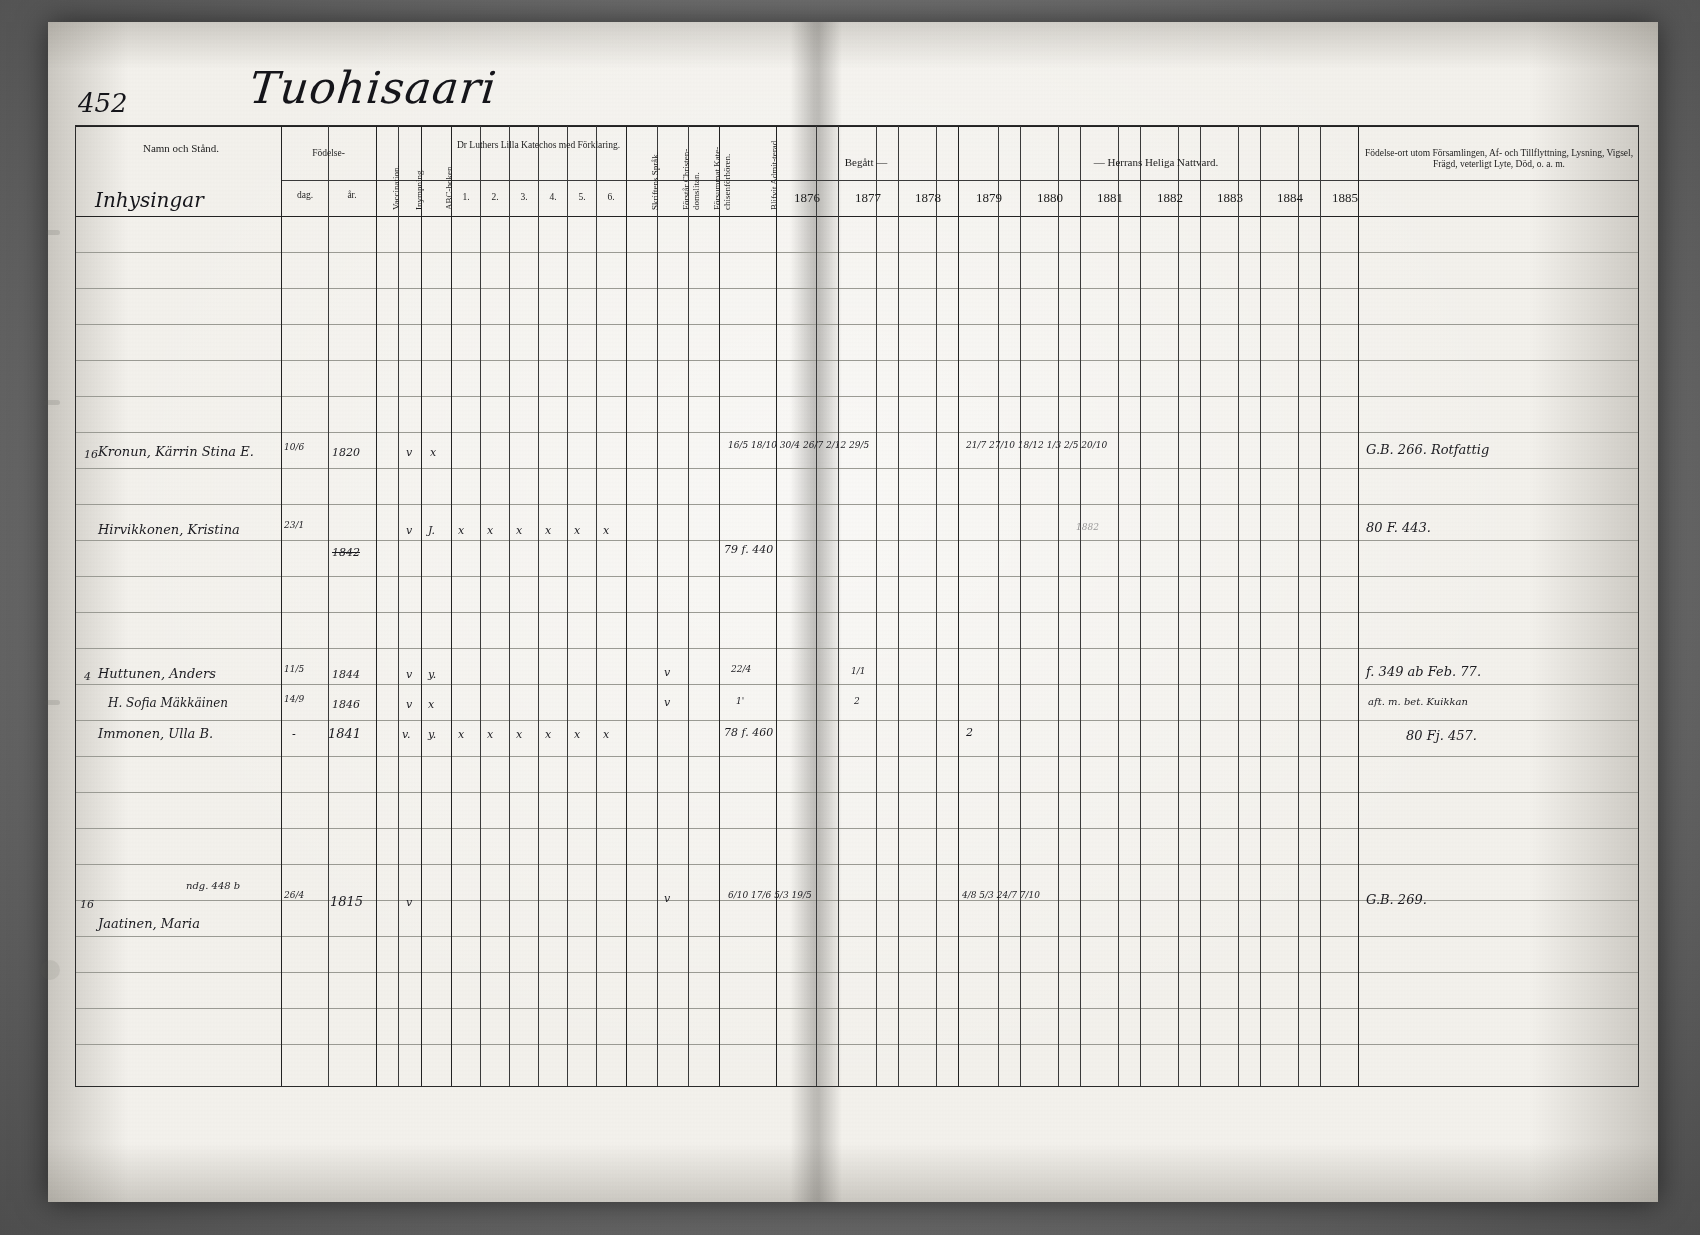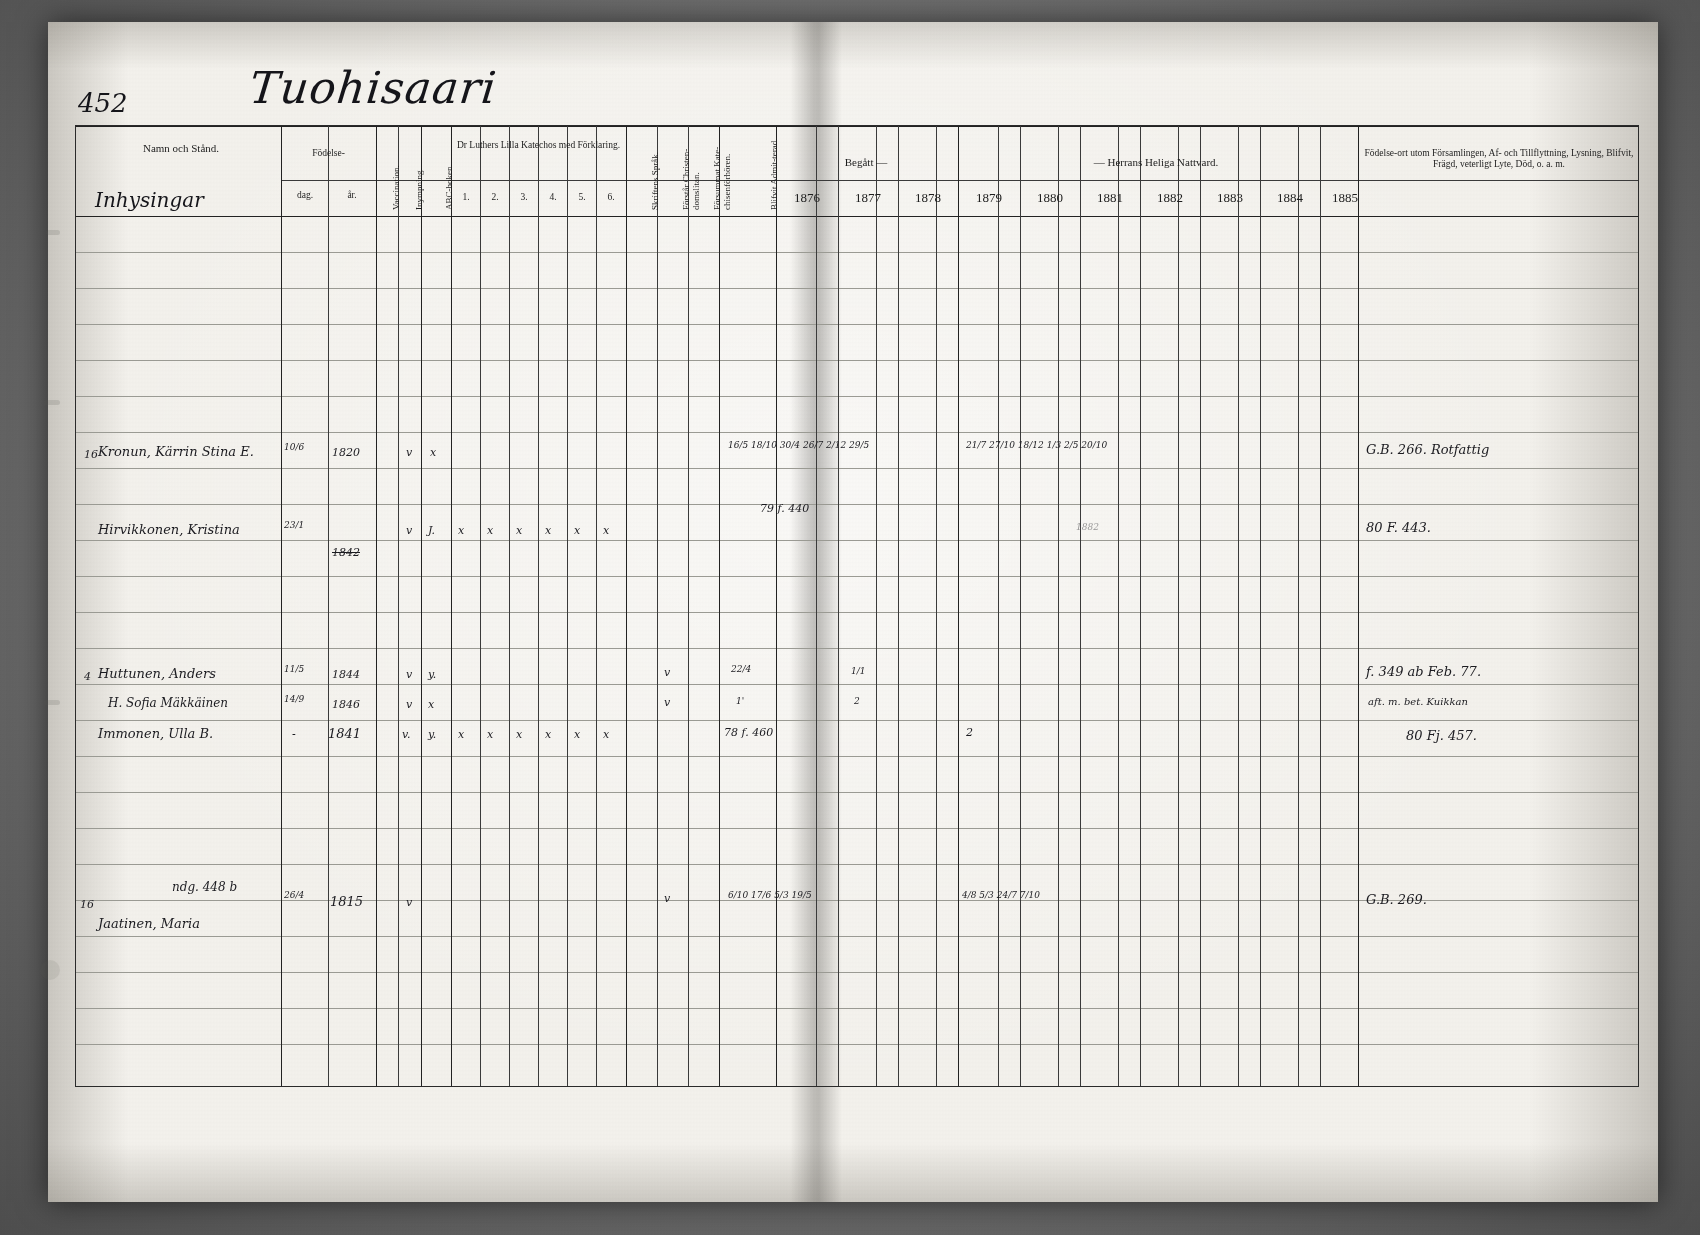--- a/index.html
+++ b/index.html
@@ -170,21 +170,21 @@
     <div class="yr" style="left:762px;top:64px;width:60px;">1877</div>
     <div class="yr" style="left:822px;top:64px;width:60px;">1878</div>
     <div class="yr" style="left:882px;top:64px;width:62px;">1879</div>
     <div class="yr" style="left:944px;top:64px;width:60px;">1880</div>
     <div class="yr" style="left:1004px;top:64px;width:60px;">1881</div>
     <div class="yr" style="left:1064px;top:64px;width:60px;">1882</div>
     <div class="yr" style="left:1124px;top:64px;width:60px;">1883</div>
     <div class="yr" style="left:1184px;top:64px;width:60px;">1884</div>
     <div class="yr" style="left:1244px;top:64px;width:50px;">1885</div>
 
-    <div class="hdr small" style="left:1288px;top:22px;width:270px;">Födelse-ort utom Församlingen, Af- och Tillflyttning, Lysning, Blifvit, Frägd, veterligt Lyte, Död, o. a. m.</div>
+    <div class="hdr small" style="left:1288px;top:22px;width:270px;">Födelse-ort utom Församlingen, Af- och Tillflyttning, Lysning, Vigsel, Frägd, veterligt Lyte, Död, o. a. m.</div>
 
     <div class="hw sm" style="left:8px;top:322px;">16</div>
     <div class="hw t" style="left:22px;top:318px;">Kronun, Kärrin Stina E.</div>
     <div class="hw xs" style="left:208px;top:316px;">10/6</div>
     <div class="hw sm" style="left:256px;top:320px;">1820</div>
     <div class="hw sm" style="left:330px;top:320px;">v</div>
     <div class="hw sm" style="left:354px;top:320px;">x</div>
     <div class="hw xs" style="left:652px;top:314px;">16/5  18/10  30/4 26/7 2/12 29/5</div>
     <div class="hw xs" style="left:890px;top:314px;">21/7  27/10  18/12 1/3 2/5 20/10</div>
     <div class="hw t" style="left:1290px;top:316px;">G.B. 266.   Rotfattig</div>
@@ -193,21 +193,21 @@
     <div class="hw xs" style="left:208px;top:394px;">23/1</div>
     <div class="hw sm" style="left:256px;top:404px;text-decoration:line-through;margin-top:16px;">1842</div>
     <div class="hw sm" style="left:330px;top:398px;">v</div>
     <div class="hw sm" style="left:352px;top:398px;">J.</div>
     <div class="hw sm" style="left:382px;top:398px;">x</div>
     <div class="hw sm" style="left:411px;top:398px;">x</div>
     <div class="hw sm" style="left:440px;top:398px;">x</div>
     <div class="hw sm" style="left:469px;top:398px;">x</div>
     <div class="hw sm" style="left:498px;top:398px;">x</div>
     <div class="hw sm" style="left:527px;top:398px;">x</div>
-    <div class="hw sm" style="left:648px;top:376px;margin-left:36px;">79 f. 440</div>
+    <div class="hw sm" style="left:648px;top:417px;">79 f. 440</div>
     <div class="hw xs" style="left:1000px;top:396px;opacity:.45;">1882</div>
     <div class="hw t" style="left:1290px;top:394px;">80 F. 443.</div>
 
     <div class="hw sm" style="left:8px;top:544px;">4</div>
     <div class="hw t" style="left:22px;top:540px;">Huttunen, Anders</div>
     <div class="hw xs" style="left:208px;top:538px;">11/5</div>
     <div class="hw sm" style="left:256px;top:542px;">1844</div>
     <div class="hw sm" style="left:330px;top:542px;">v</div>
     <div class="hw sm" style="left:352px;top:542px;">y.</div>
     <div class="hw sm" style="left:588px;top:540px;">v</div>
@@ -235,21 +235,21 @@
     <div class="hw sm" style="left:440px;top:602px;">x</div>
     <div class="hw sm" style="left:469px;top:602px;">x</div>
     <div class="hw sm" style="left:498px;top:602px;">x</div>
     <div class="hw sm" style="left:527px;top:602px;">x</div>
     <div class="hw sm" style="left:648px;top:600px;">78 f. 460</div>
     <div class="hw sm" style="left:890px;top:600px;">2</div>
     <div class="hw t" style="left:1330px;top:602px;">80 Fj. 457.</div>
 
     <div class="hw sm" style="left:4px;top:772px;">16</div>
     <div class="hw t" style="left:22px;top:768px;margin-top:22px;">Jaatinen, Maria</div>
-    <div class="hw xs" style="left:96px;top:754px;font-size:12px;">ndg. 448 b</div>
+    <div class="hw xs" style="left:110px;top:754px;font-size:10px;">ndg. 448 b</div>
     <div class="hw xs" style="left:208px;top:764px;">26/4</div>
     <div class="hw sm" style="left:254px;top:768px;font-size:13px;">1815</div>
     <div class="hw sm" style="left:330px;top:770px;">v</div>
     <div class="hw sm" style="left:588px;top:766px;">v</div>
     <div class="hw xs" style="left:652px;top:764px;">6/10   17/6 5/3   19/5</div>
     <div class="hw xs" style="left:886px;top:764px;">4/8   5/3 24/7 7/10</div>
     <div class="hw t" style="left:1290px;top:766px;">G.B. 269.</div>
 
   </div>
 

